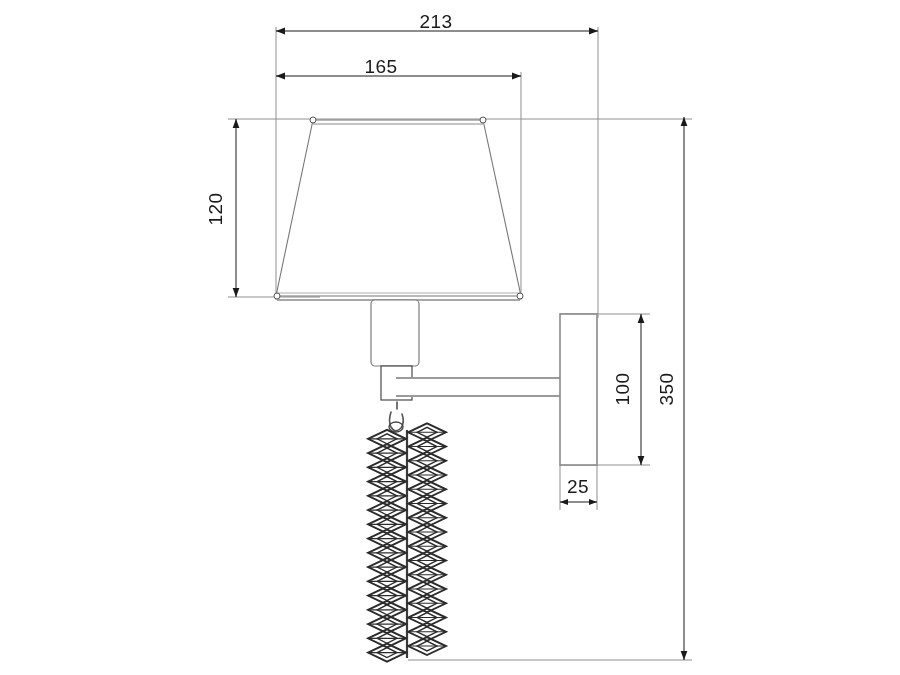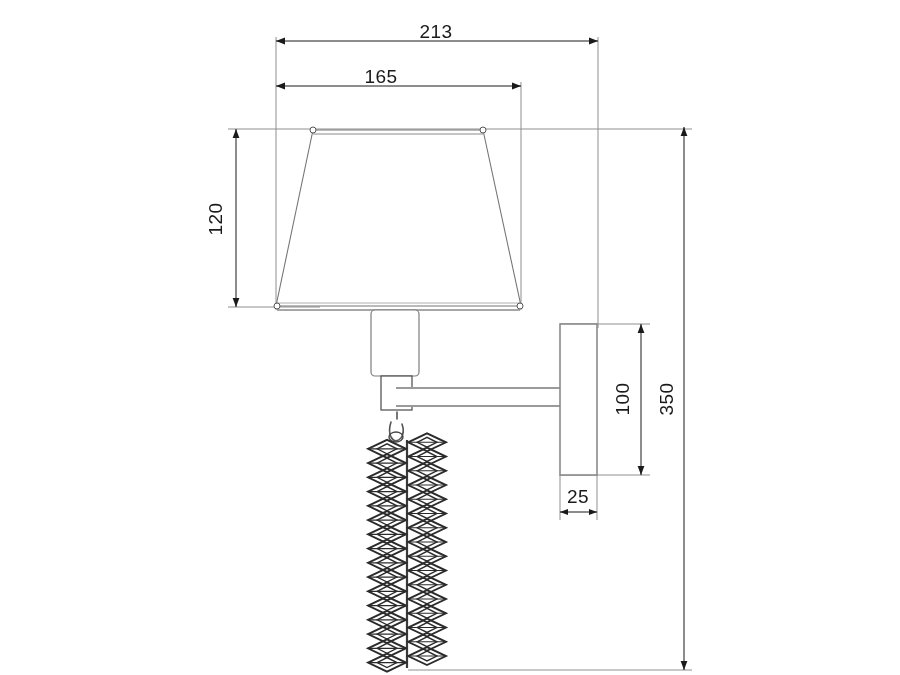--- a/index.html
+++ b/index.html
@@ -11,21 +11,20 @@
     width: 900px;
     height: 675px;
     font-family: "Liberation Sans", sans-serif;
     overflow: hidden;
   }
   #drawing-root {
     position: relative;
     width: 900px;
     height: 517px;
     background: #ffffff;
-    margin-top: 10px;
   }
   #tech-svg {
     display: block;
     width: 900px;
     height: 675px;
   }
   .dim-text {
     font-family: "Liberation Sans", sans-serif;
     font-size: 19px;
     fill: #1a1a1a;

